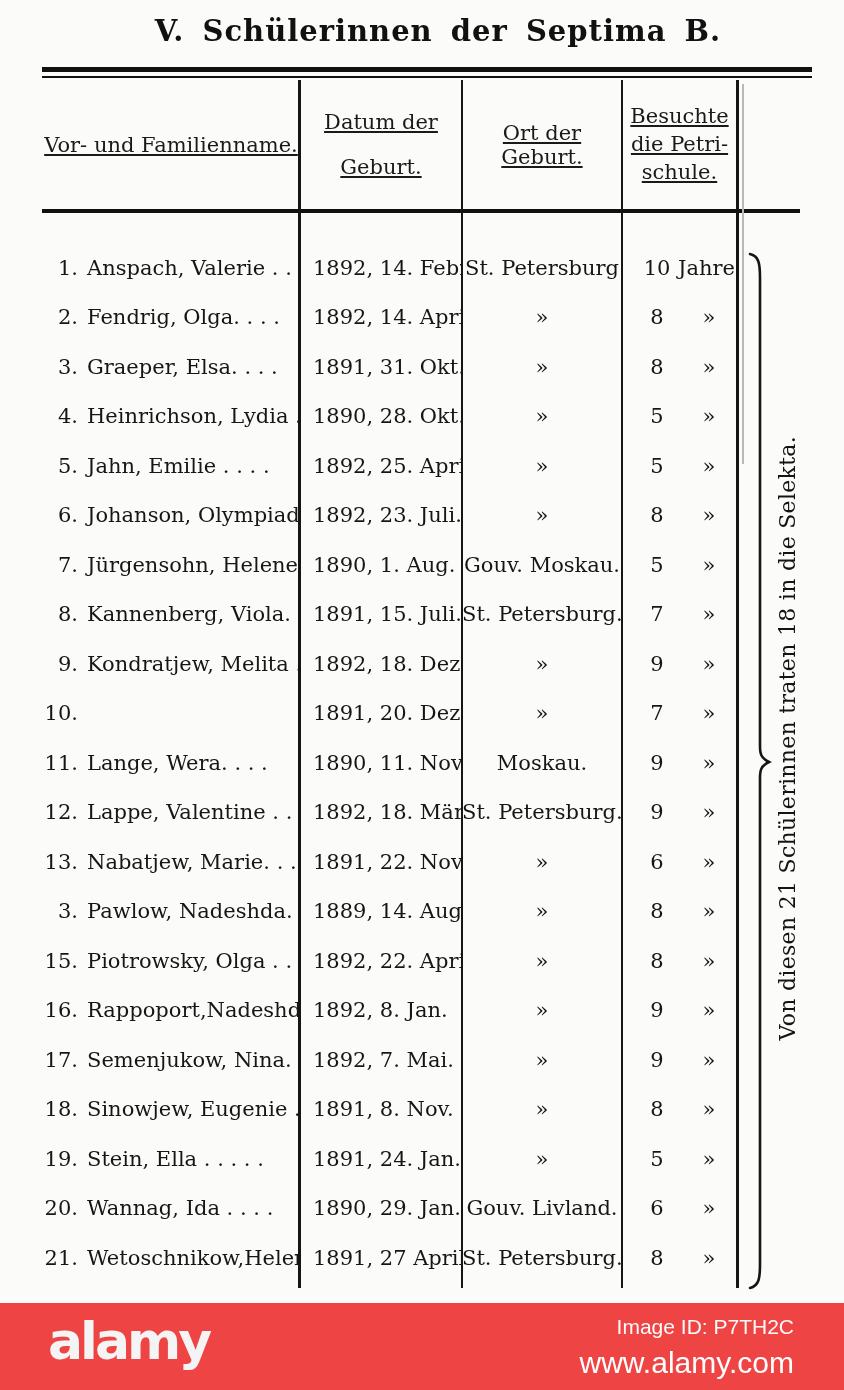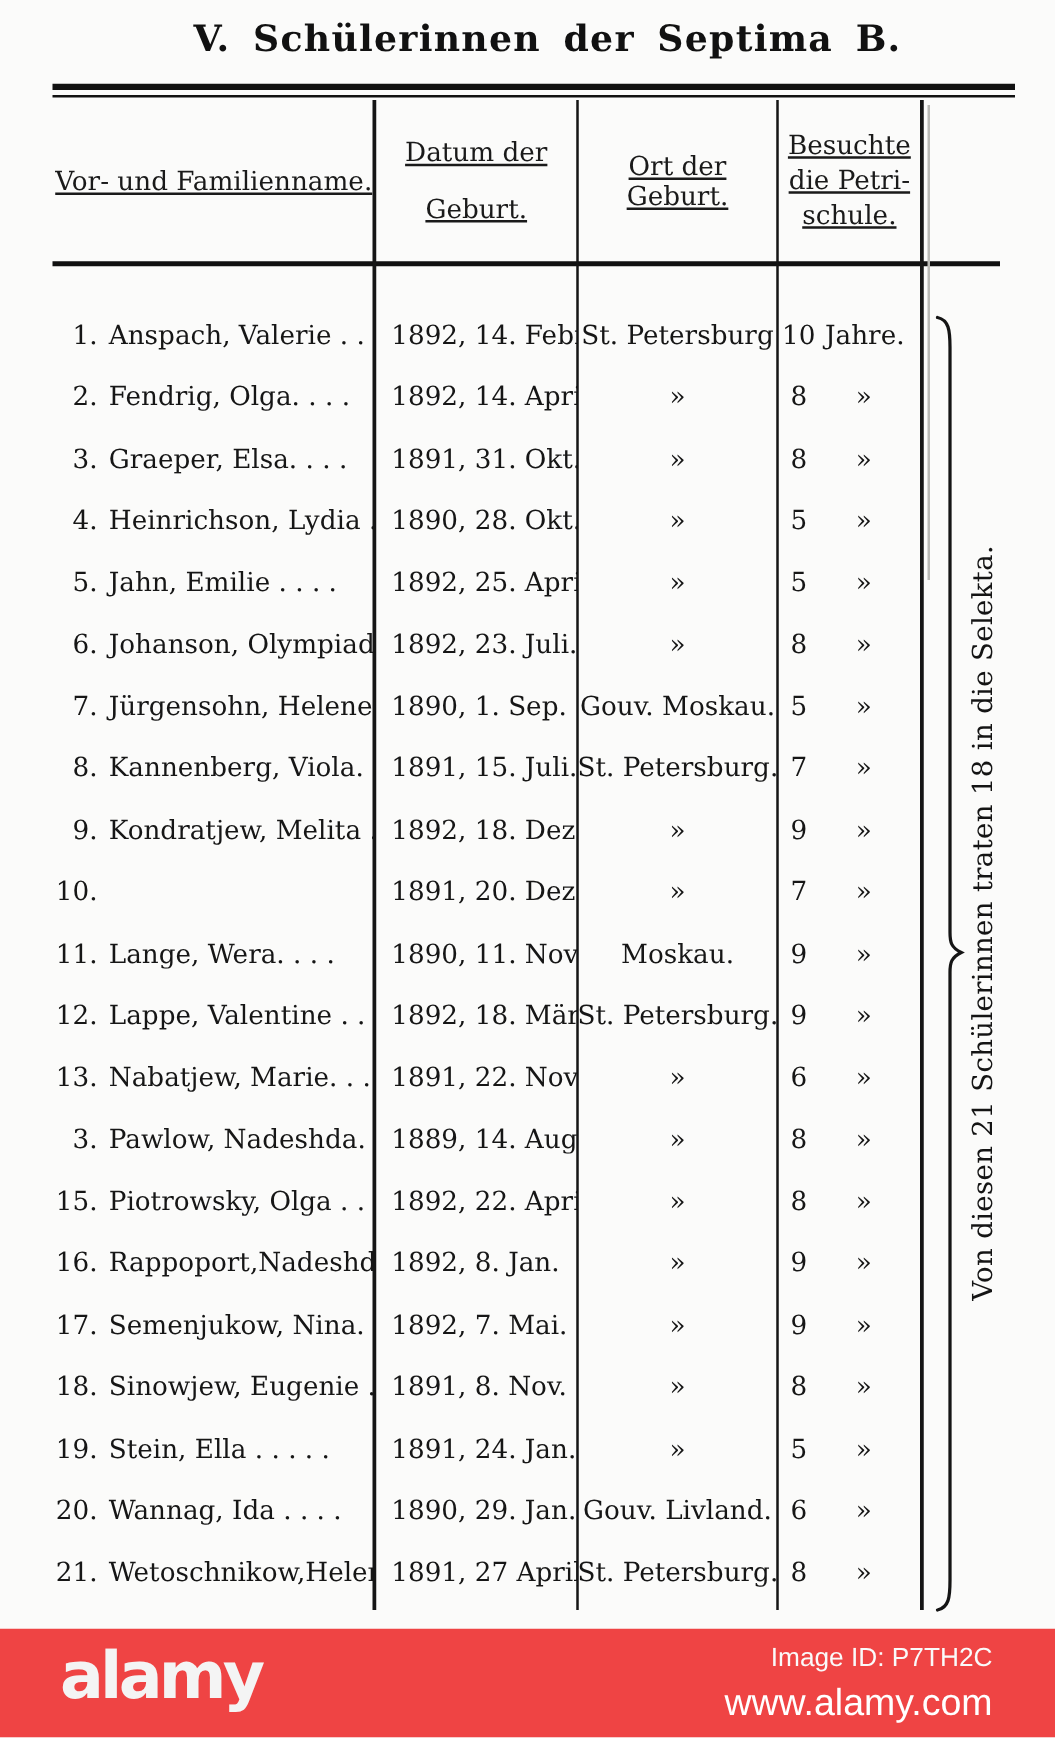--- a/index.html
+++ b/index.html
@@ -42,21 +42,21 @@
     display:grid;grid-template-columns:258px 162px 160px 115px;
     height:49.5px;align-items:center;font-size:21px;color:#161616;
   }
   .cell{overflow:hidden;white-space:nowrap;}
   .cell-name{display:flex;align-items:baseline;}
   .cell-name .num{display:inline-block;width:36px;text-align:right;flex:none;}
   .cell-name .nm{margin-left:9px;}
   .cell-date{padding-left:13px;}
   .cell-place{text-align:center;}
   .cell-years{display:flex;align-items:baseline;}
-  .cell-years .val{display:inline-block;width:34px;text-align:center;flex:none;}
+  .cell-years .val{display:inline-block;margin-left:18px;width:34px;text-align:center;flex:none;}
   .cell-years .unit{display:inline-block;margin-left:4px;width:62px;text-align:center;flex:none;}
   
   .brace-svg{position:absolute;left:744px;top:250px;}
   .side-note{
     position:absolute;left:488px;top:727px;width:600px;height:27px;
     transform:rotate(-90deg);
     text-align:center;font-size:22px;color:#141414;letter-spacing:0.3px;
     white-space:nowrap;
   }
   
@@ -171,21 +171,21 @@
       <div class="cell cell-years">
         <span class="val">8</span>
         <span class="unit">»</span>
       </div>
     </div>
     <div class="row">
       <div class="cell cell-name">
         <span class="num">7.</span>
         <span class="nm">Jürgensohn, Helene .</span>
       </div>
-      <div class="cell cell-date">1890, 1. Sep.</div>
+      <div class="cell cell-date">1890, 1. Aug.</div>
       <div class="cell cell-place">Gouv. Moskau.</div>
       <div class="cell cell-years">
         <span class="val">5</span>
         <span class="unit">»</span>
       </div>
     </div>
     <div class="row">
       <div class="cell cell-name">
         <span class="num">8.</span>
         <span class="nm">Kannenberg, Viola. .</span>

